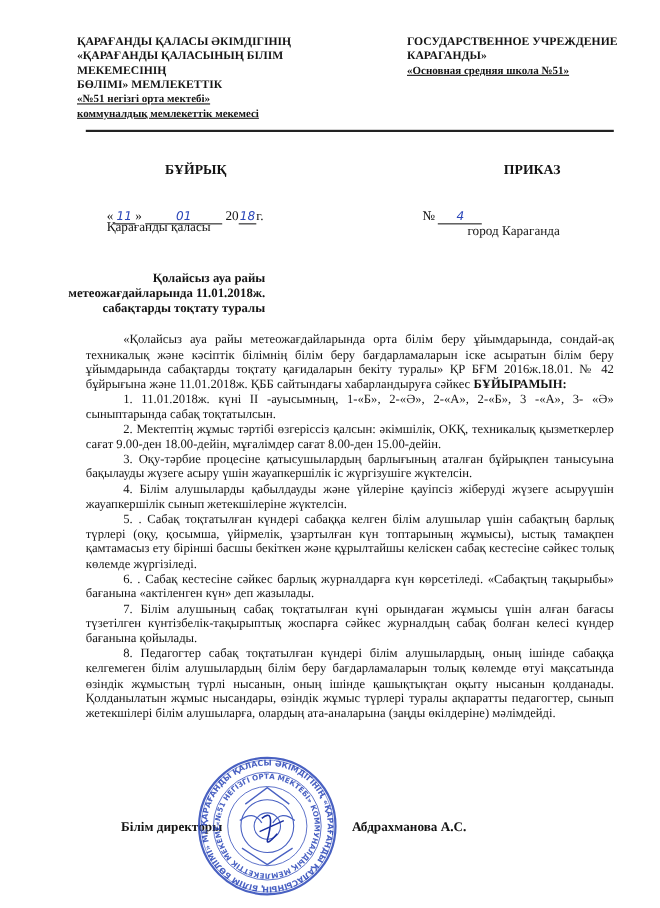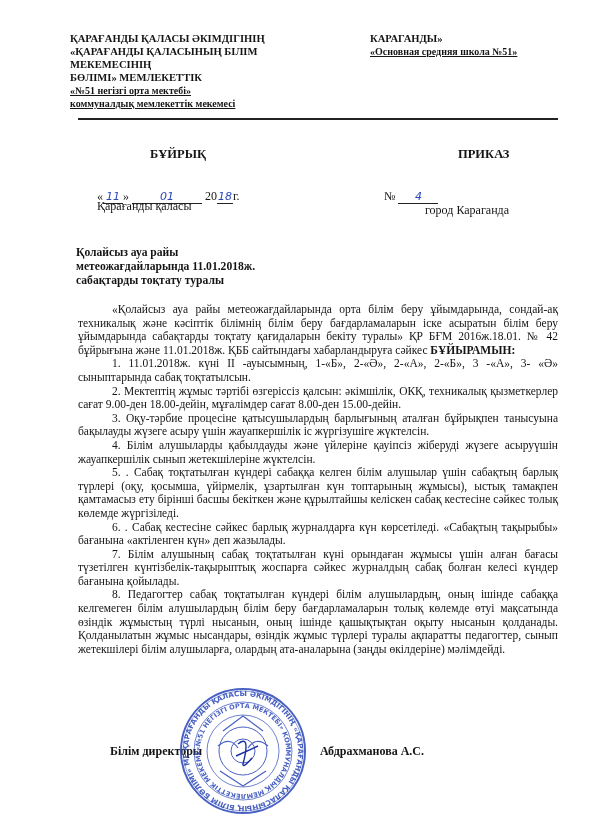--- a/index.html
+++ b/index.html
@@ -15,21 +15,21 @@
   .title { position: absolute; top: 147px; font-weight: bold; font-size: 12.5px; }
   .title-kz { left: 150px; }
   .title-ru { left: 458px; }
   .dateline { position: absolute; top: 189px; left: 97px; font-size: 12px; }
   .hand { font-family: "DejaVu Sans", sans-serif; font-style: italic; color: #2a46b8;
           font-size: 11px; text-decoration-color: #222; }
   .blank { display: inline-block; border-bottom: 1px solid #222; text-align: center; }
   .city-kz { position: absolute; top: 199px; left: 97px; font-size: 12px; }
   .numline { position: absolute; top: 189px; left: 384px; font-size: 12px; }
   .city-ru { position: absolute; top: 203px; left: 425px; font-size: 12px; }
-  .subject { position: absolute; top: 246px; left: 76px; font-weight: bold; font-size: 11.6px; line-height: 14px; }
+  .subject { position: absolute; top: 246px; left: 62px; font-weight: bold; font-size: 11.6px; line-height: 14px; text-align: right; }
   .body-text { position: absolute; top: 303px; left: 78px; width: 480px; font-size: 11.5px;
                line-height: 13.6px; text-align: justify; }
   .body-text p { margin: 0; text-indent: 34px; }
   .body-text b { font-weight: bold; }
   .sign { position: absolute; top: 744px; font-weight: bold; font-size: 12px; }
   .sign-title { left: 110px; }
   .sign-name { left: 320px; }
   .stamp { position: absolute; left: 178px; top: 686px; width: 130px; height: 130px; }
 </style>
 </head>
@@ -38,20 +38,21 @@
 <div class="hdr hdr-left">
   <div>ҚАРАҒАНДЫ ҚАЛАСЫ ӘКІМДІГІНІҢ</div>
   <div>«ҚАРАҒАНДЫ ҚАЛАСЫНЫҢ БІЛІМ</div>
   <div>МЕКЕМЕСІНІҢ</div>
   <div>БӨЛІМІ» МЕМЛЕКЕТТІК</div>
   <div class="u">«№51 негізгі орта мектебі»</div>
   <div class="u">коммуналдық мемлекеттік мекемесі</div>
 </div>
 
 <div class="hdr hdr-right">
+  <div>ГОСУДАРСТВЕННОЕ УЧРЕЖДЕНИЕ</div>
   <div>КАРАГАНДЫ»</div>
   <div class="u">«Основная средняя школа №51»</div>
 </div>
 
 <div class="rule"></div>
 
 <div class="title title-kz">БҰЙРЫҚ</div>
 <div class="title title-ru">ПРИКАЗ</div>
 
 <div class="dateline">

